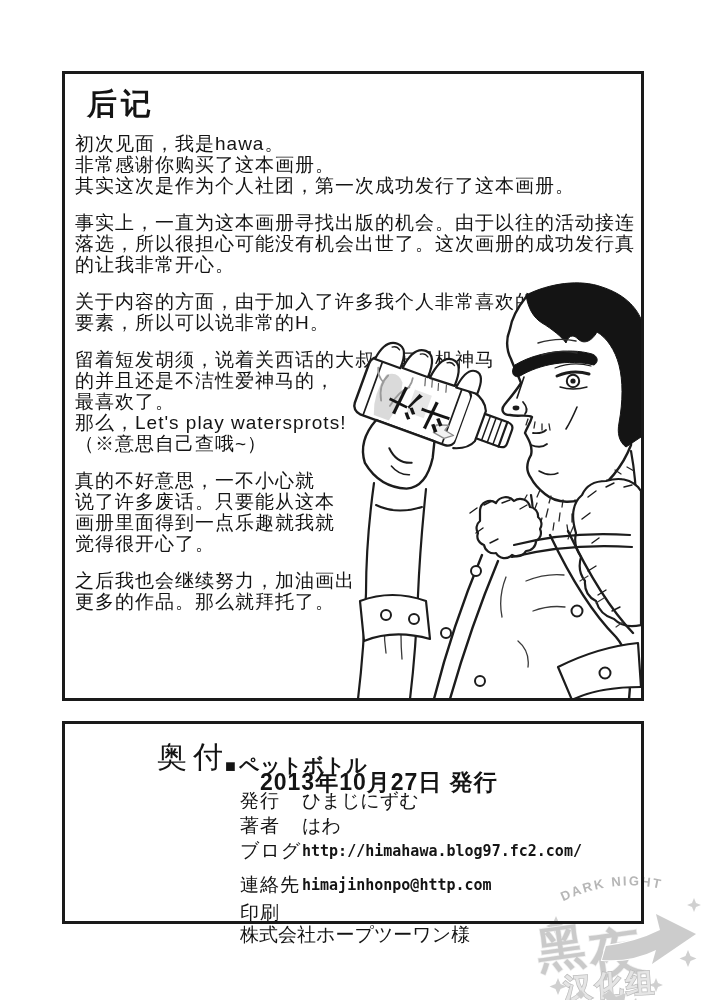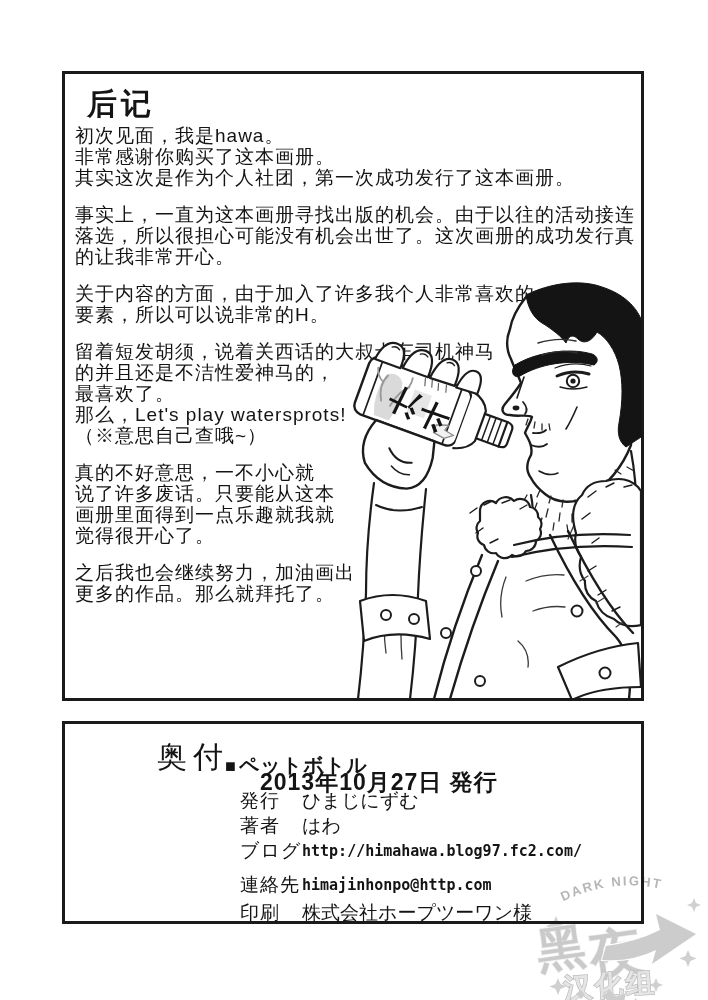--- a/index.html
+++ b/index.html
@@ -4,34 +4,34 @@
 <style>
   html,body{margin:0;padding:0;background:#e8e8e8;}
   .page{position:relative;width:708px;height:1000px;background:#ffffff;overflow:hidden;
         font-family:"Liberation Sans",sans-serif;color:#141414;}
   .box{position:absolute;border:3px solid #1a1a1a;box-sizing:border-box;background:transparent;overflow:hidden;}
   .main-box{left:62px;top:71px;width:582px;height:630px;}
   .colophon-box{left:62px;top:721px;width:582px;height:203px;overflow:visible;}
 
   .aw-text{position:absolute;left:10px;top:8px;width:560px;}
   .aw-title{font-size:30px;font-weight:bold;margin:2px 0 0 12px;letter-spacing:4px;}
-  .para{font-size:19px;line-height:21px;letter-spacing:1px;margin:0 0 16px 0;white-space:pre-line;font-weight:500;}
+  .para{font-size:19px;line-height:21px;letter-spacing:1px;margin:8px 0 16px 0;white-space:pre-line;font-weight:500;}
 
   .man-svg{position:absolute;left:265px;top:207px;width:312px;height:419px;}
 
   .c-head{position:absolute;left:92px;top:13px;font-size:30px;font-weight:normal;letter-spacing:6px;}
   .c-title{position:absolute;left:160px;top:28px;font-size:20px;font-weight:bold;letter-spacing:1px;}
   .c-title .bullet{font-size:18px;margin-right:2px;}
   .c-date{position:absolute;left:195px;top:43px;font-size:23px;font-weight:bold;letter-spacing:1px;}
   .c-rows{position:absolute;left:175px;top:66px;}
   .c-row{display:flex;line-height:22px;font-size:19px;}
   .c-row .lbl{width:62px;flex:none;letter-spacing:1px;}
   .c-row.gap-s{margin-top:3px;}
   .c-row.gap-m{margin-top:12px;}
-  .c-row.gap-l{margin-top:6px;}
+  .c-row.gap-l{margin-top:6px;flex-direction:column;}
   .c-row .val.mono{font-family:"DejaVu Sans Mono",monospace;font-size:15px;font-weight:bold;line-height:22px;letter-spacing:0;}
 
   .wm-svg{position:absolute;left:536px;top:854px;width:172px;height:148px;}
 </style>
 </head>
 <body>
 
 <div class="page">
 
   <svg class="wm-svg" viewBox="0 0 172 148" aria-hidden="true">

